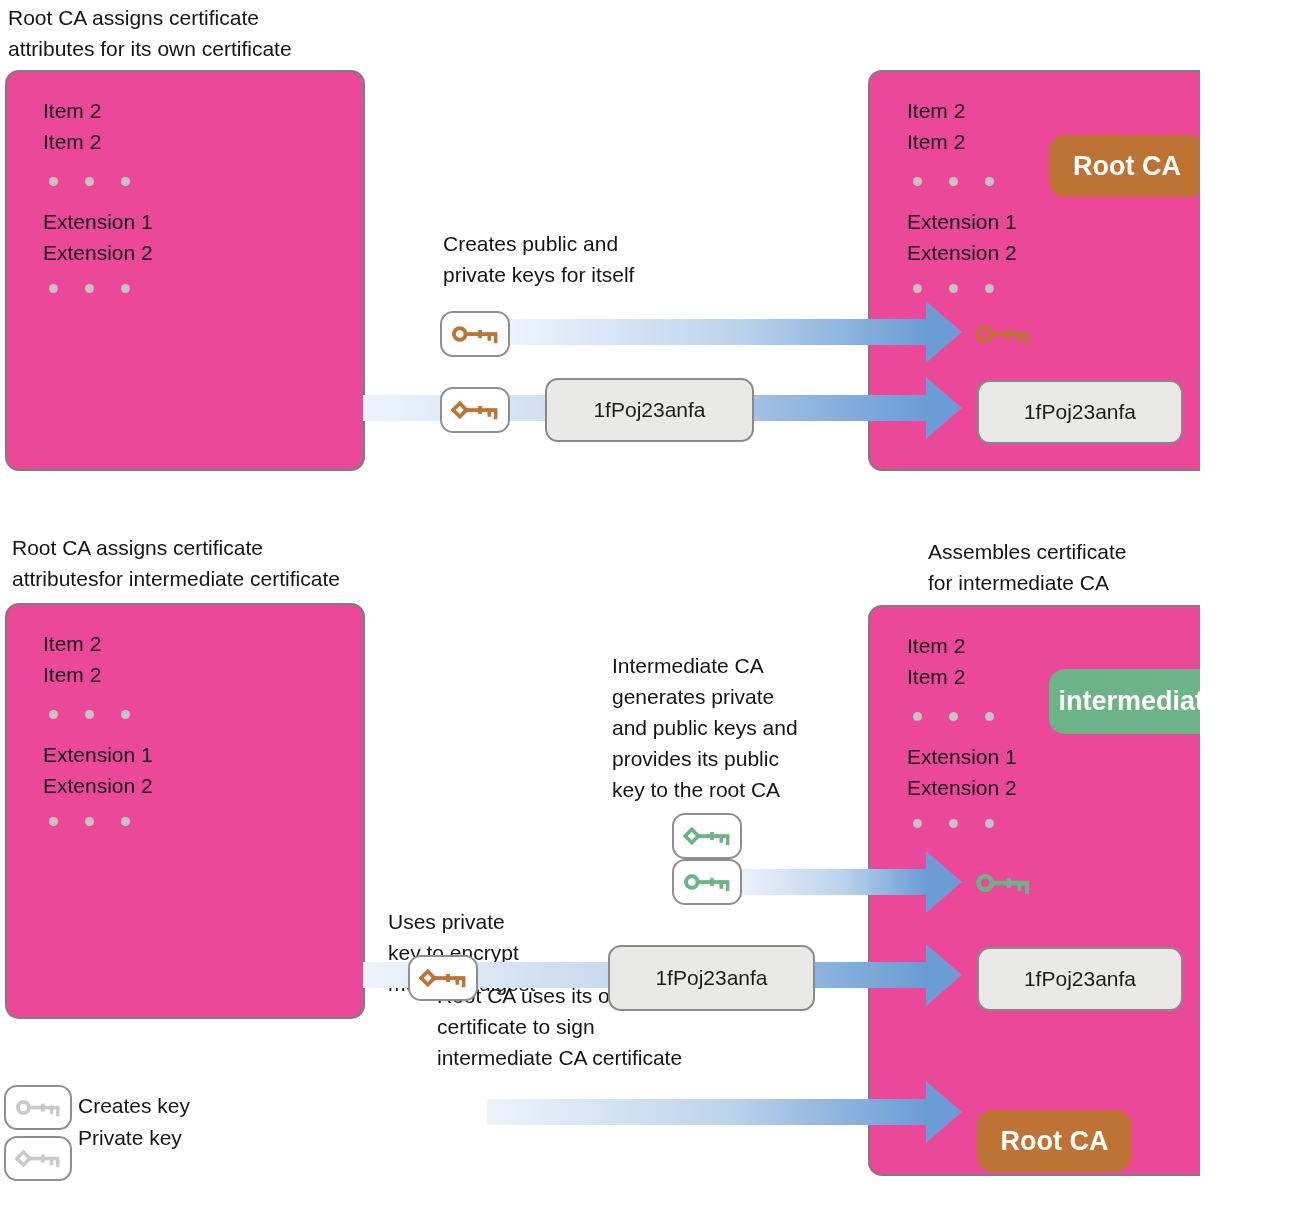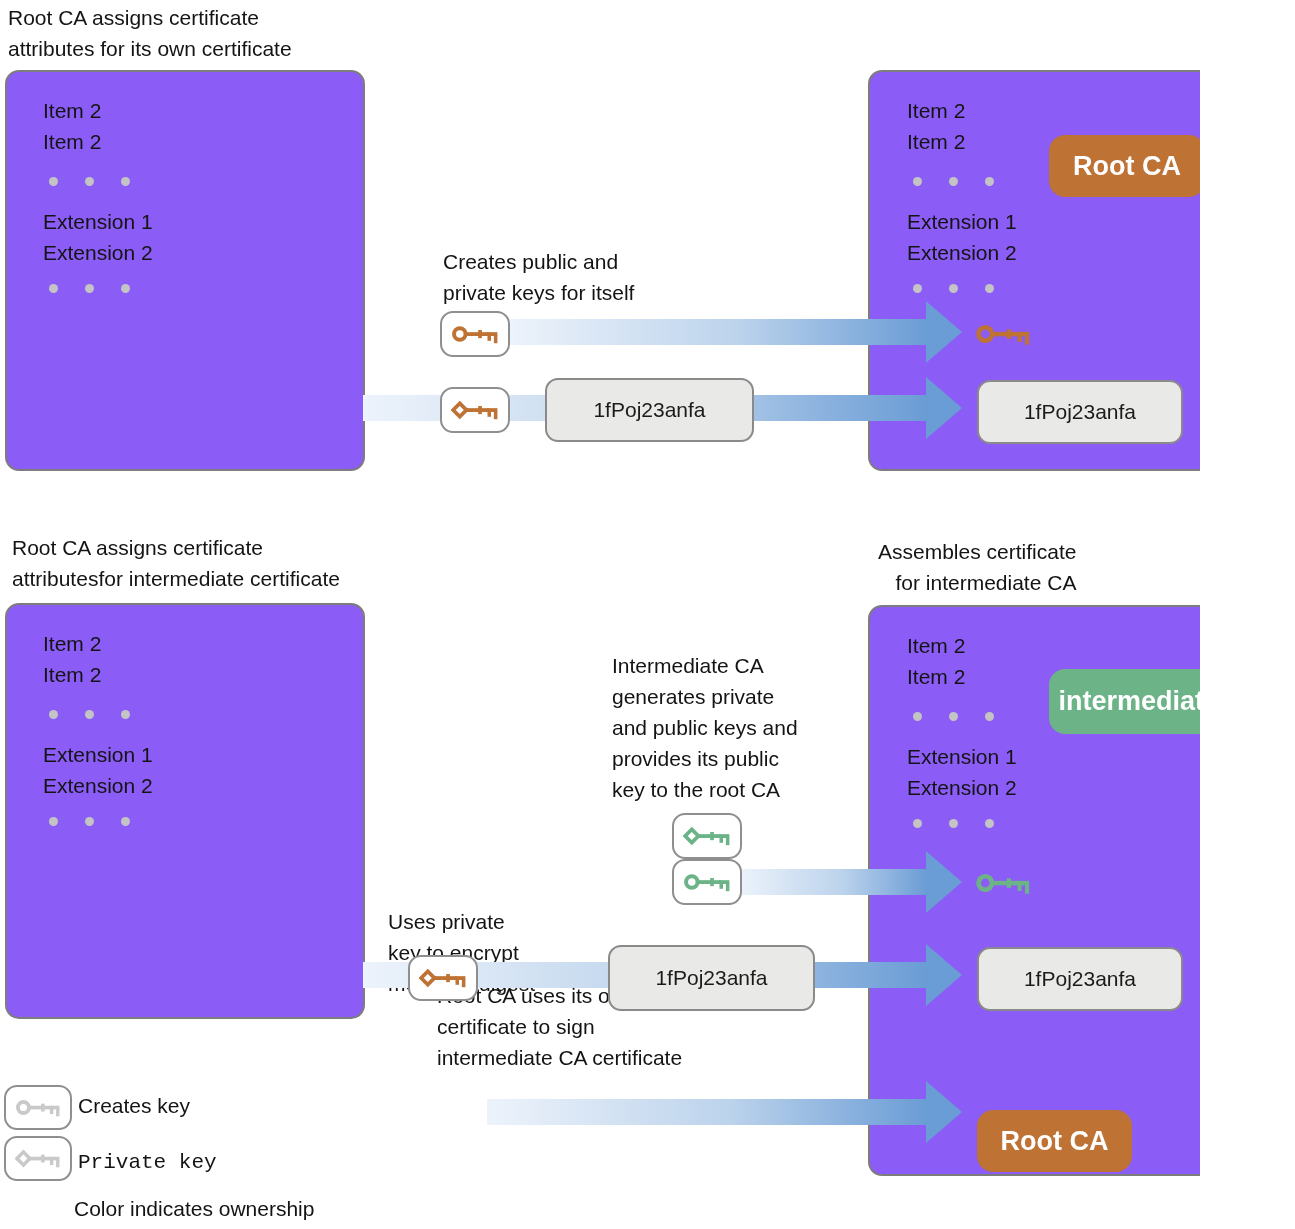--- a/index.html
+++ b/index.html
@@ -2,21 +2,21 @@
 <html style="--orange: #BE7234; --green: #6CB488; --arrow-blue: #6A9CD5; --arrow-light: #EDF3FB; --key-gray: #C9C9C9;"><head>
 <meta charset="utf-8">
 <style>
   html,body{margin:0;padding:0;background:#fff;}
   .stage{
     position:relative;width:1200px;height:1229px;background:#fff;overflow:hidden;
     font-family:"Liberation Sans",sans-serif;color:#111;
   }
   .t{position:absolute;font-size:21px;line-height:31px;white-space:pre-line;color:#141414;}
   .cert-box{
-    position:absolute;background:#8b5cf6;border:2px solid #7d7d7d;border-radius:14px;z-index:1;text-decoration:underline;
+    position:absolute;background:#ec4899;border:2px solid #7d7d7d;border-radius:14px;z-index:1;text-decoration:underline;
   }
   .arrow-shaft{
     position:absolute;height:26px;z-index:2;
     background:linear-gradient(90deg,var(--arrow-light) 0%, #bcd3ec 55%, var(--arrow-blue) 100%);
   }
   .arrow-head{
     position:absolute;width:0;height:0;z-index:2;
     border-top:31px solid transparent;border-bottom:31px solid transparent;
     border-left:36px solid var(--arrow-blue);
   }
@@ -67,21 +67,21 @@
     </symbol>
   </defs>
 </svg>
 
 <div class="stage">
 
   <div class="t" style="left:8px;top:2px;">Root CA assigns certificate
 attributes for its own certificate</div>
   <div class="t" style="left:12px;top:532px;">Root CA assigns certificate
 attributesfor intermediate certificate</div>
-  <div class="t" style="left:878px;top:536px;text-align:right;">Assembles certificate
+  <div class="t" style="left:928px;top:536px;">Assembles certificate
 for intermediate CA</div>
 
   <div class="arrow-shaft" style="left:509px;top:319px;width:418px;"></div>
   <div class="arrow-head" style="left:926px;top:301px;"></div>
 
   <div class="arrow-shaft" style="left:363px;top:395px;width:564px;"></div>
   <div class="arrow-head" style="left:926px;top:377px;"></div>
 
   <div class="arrow-shaft" style="left:738px;top:869px;width:189px;"></div>
   <div class="arrow-head" style="left:926px;top:851px;"></div>
@@ -126,21 +126,21 @@
       </div>
     <div class="badge orange" style="left:179px;top:36px;width:156px;height:62px;">Root CA</div>
     <div class="raw-key orange-key" style="left:105px;top:247px;">
       <svg>
           <use href="#icon-key-public"></use>
         </svg>
     </div>
     <div class="sig-box" style="left:107px;top:308px;width:202px;height:60px;">1fPoj23anfa</div>
   </div>
 
-  <div class="t" style="left:443px;top:246px;">Creates public and
+  <div class="t" style="left:443px;top:228px;">Creates public and
 private keys for itself</div>
   <div class="framed-key" style="left:440px;top:311px;">
     <svg class="orange-key">
         <use href="#icon-key-public"></use>
       </svg>
   </div>
   <div class="framed-key" style="left:440px;top:387px;">
     <svg class="orange-key">
         <use href="#icon-key-private"></use>
       </svg>
@@ -221,16 +221,15 @@
     <svg class="gray-key" style="width:46px;height:25px;">
         <use href="#icon-key-public"></use>
       </svg>
   </div>
   <div class="t" style="left:78px;top:1090px;">Creates key</div>
   <div class="framed-key" style="left:4px;top:1136px;width:64px;height:41px;">
     <svg class="gray-key" style="width:46px;height:25px;">
         <use href="#icon-key-private"></use>
       </svg>
   </div>
-  <div class="t" style="left:78px;top:1147px;font-family:Liberation Mono, monospace;">Private key</div>
-  <div class="t" style="left:74px;top:1193px;">Color indicates ownership</div>
+  <div class="t" style="left:78px;top:1122px;">Private key</div>
 
 </div>
 
 </body></html>

